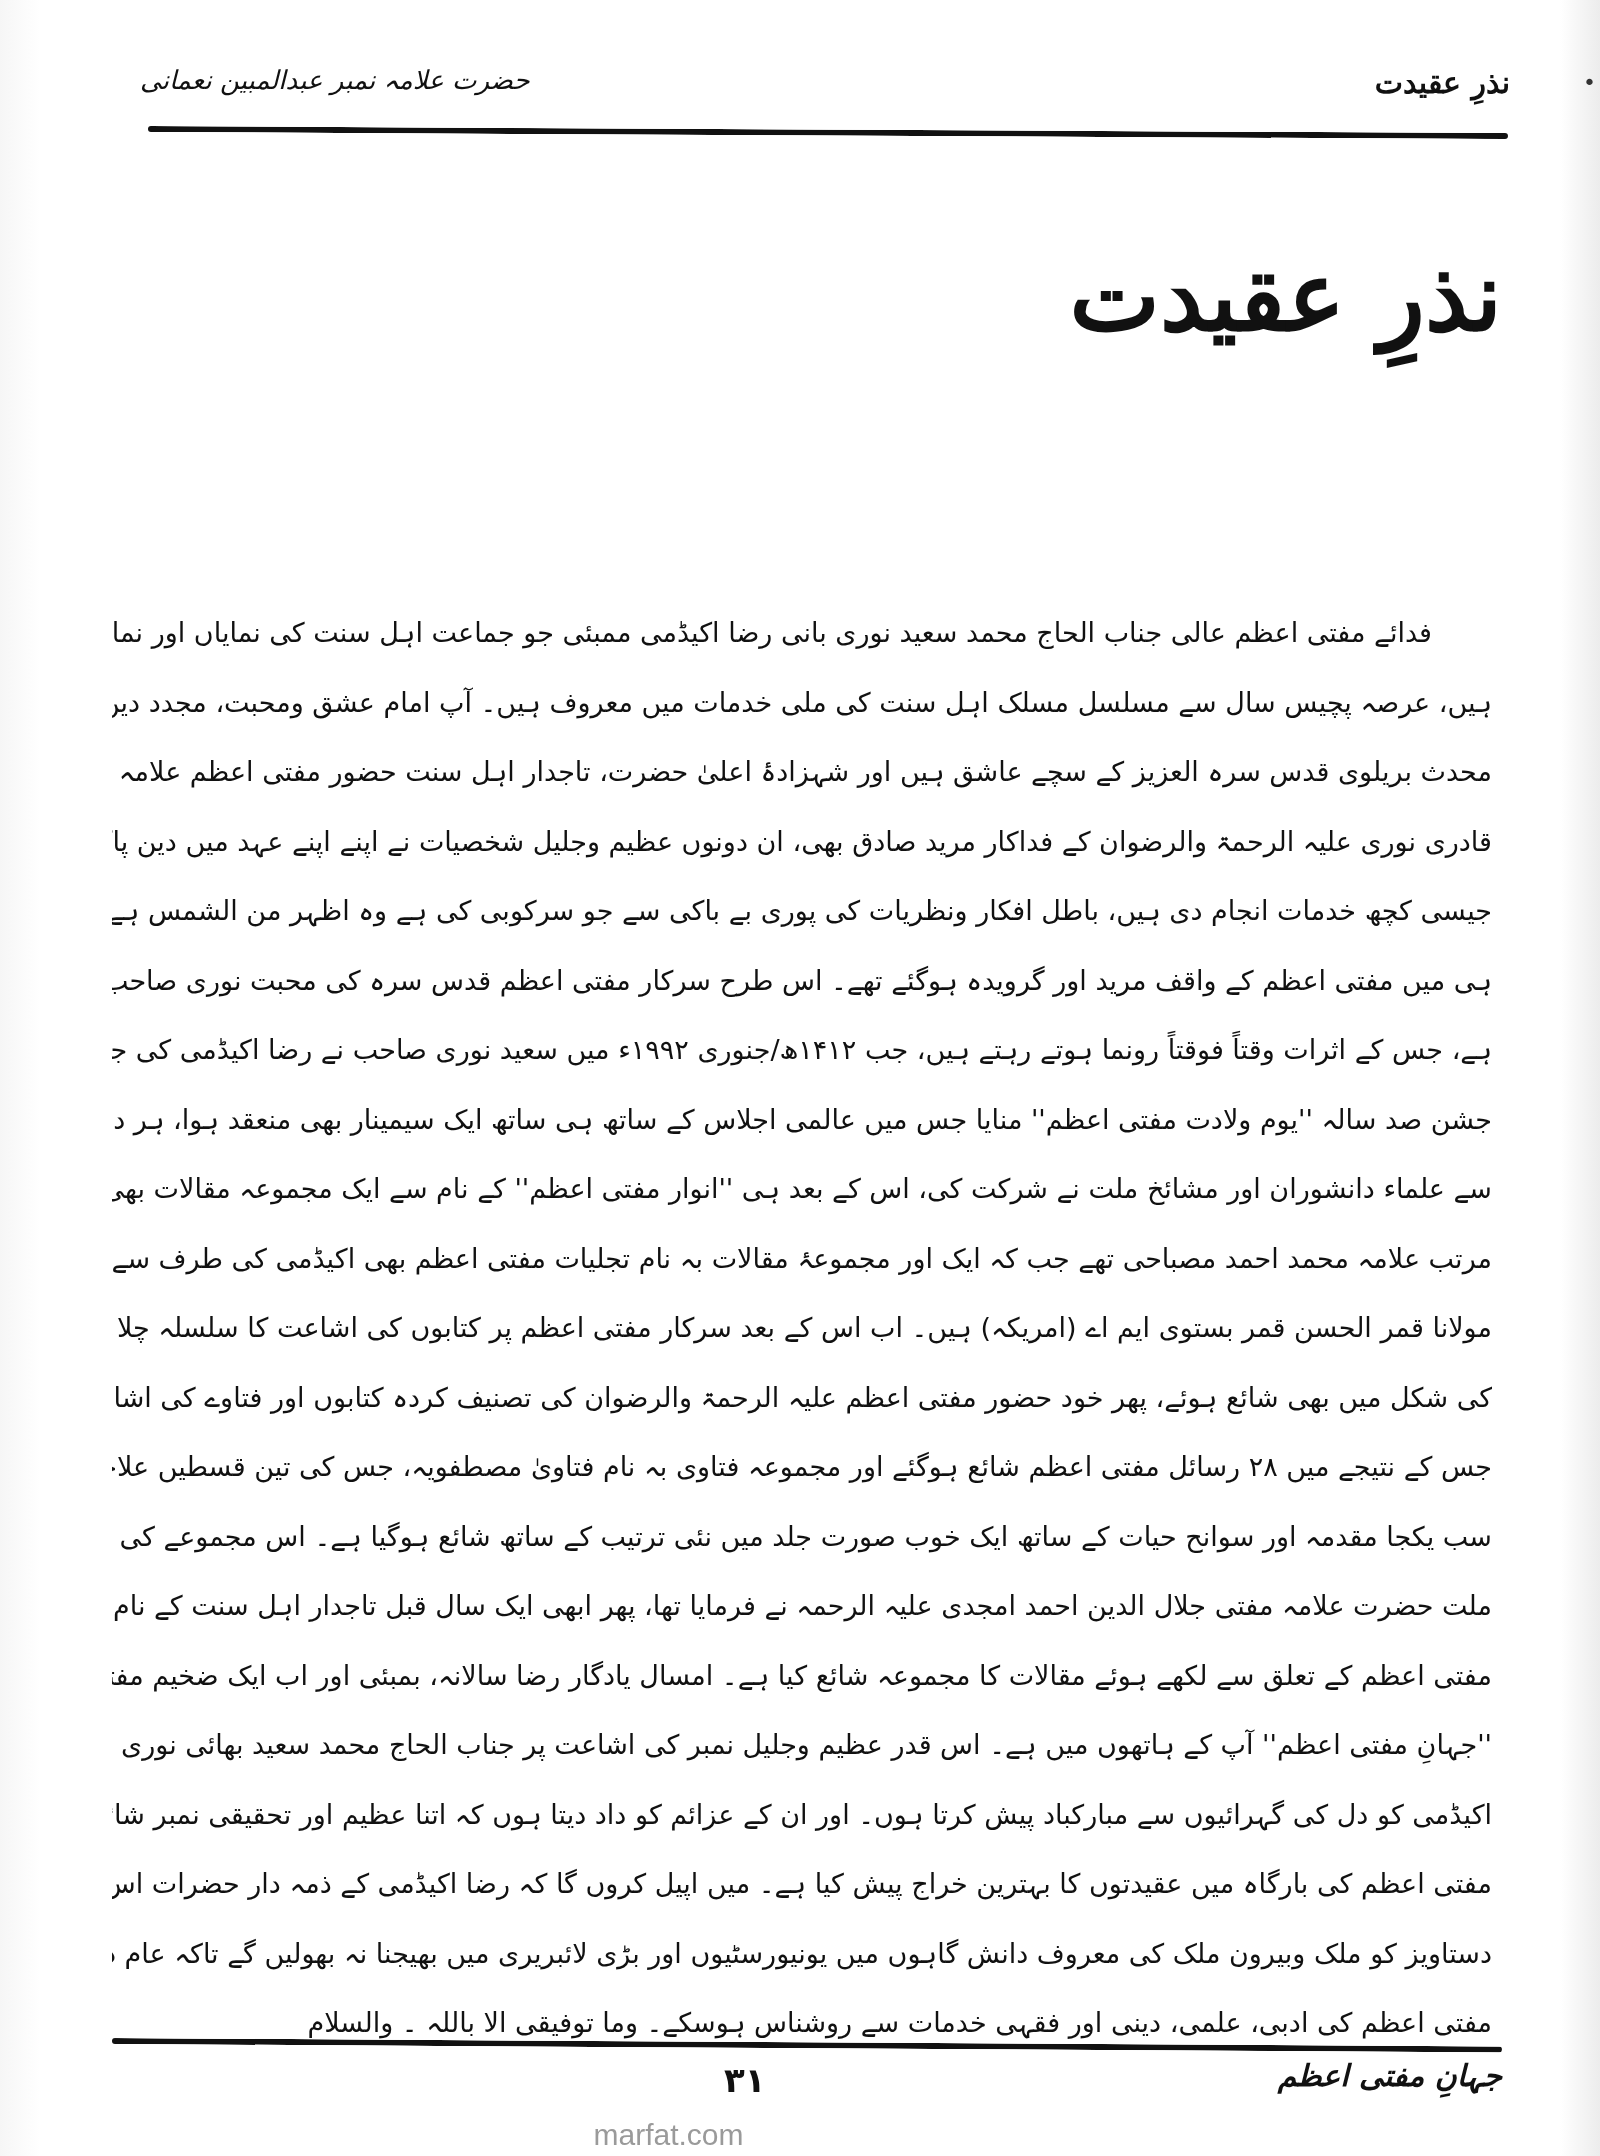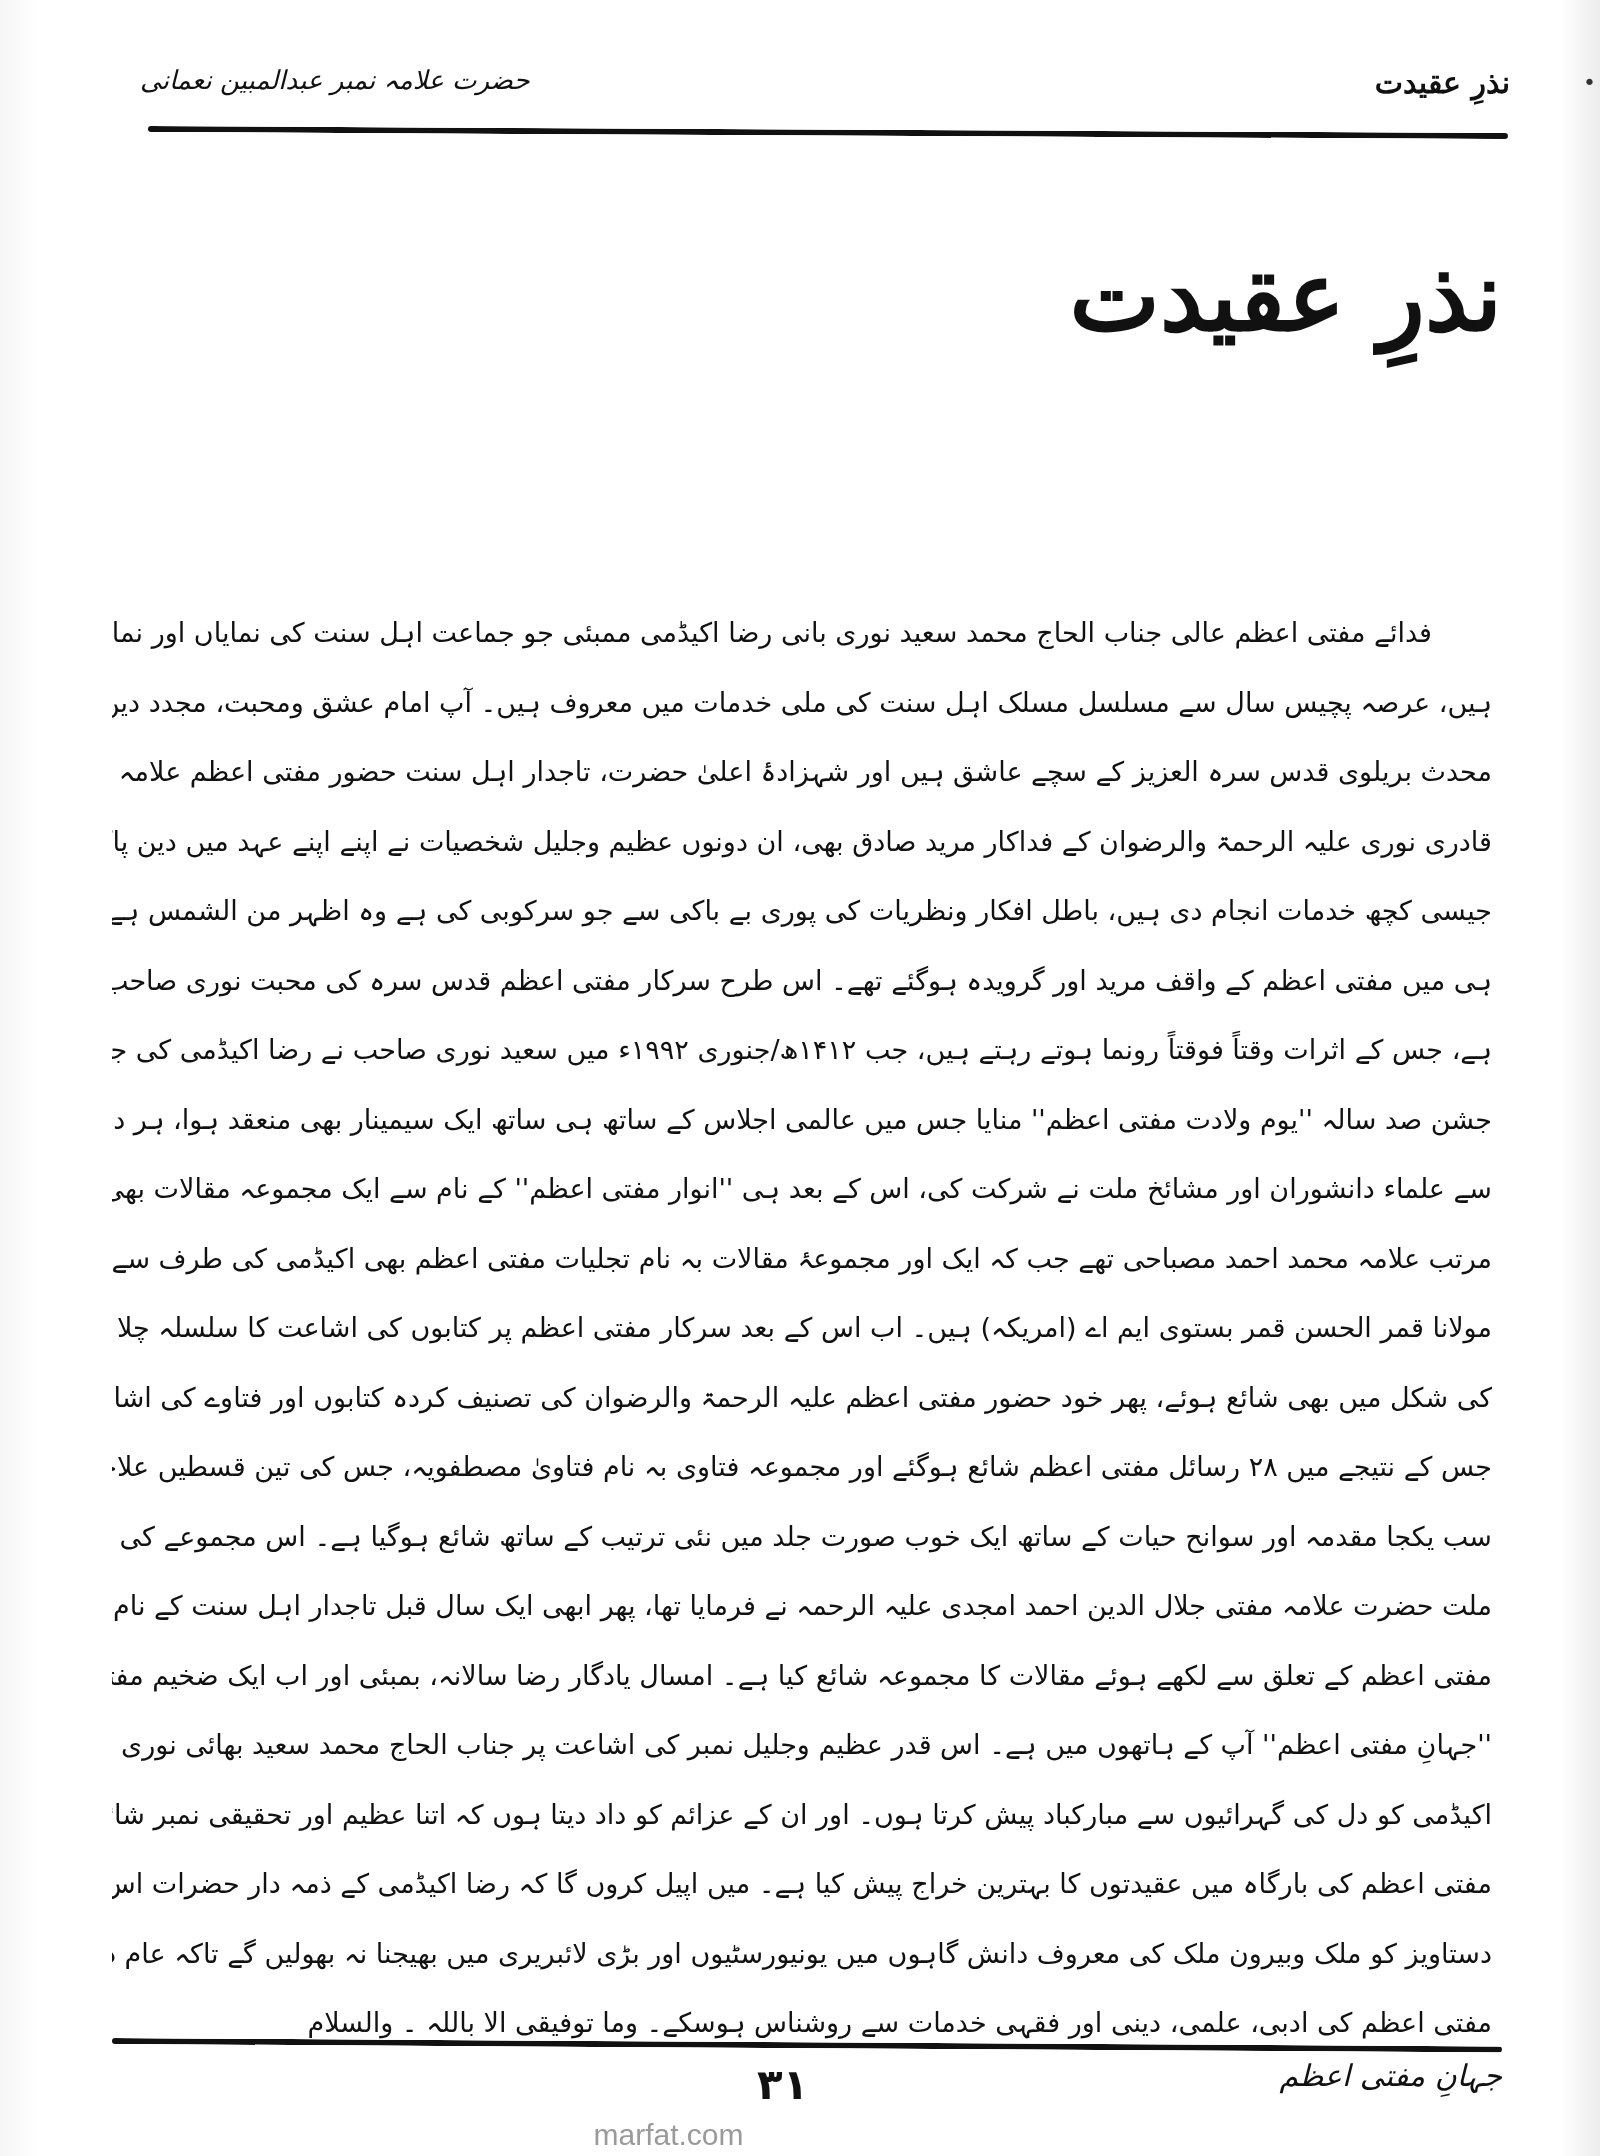--- a/index.html
+++ b/index.html
@@ -112,33 +112,33 @@
       width: 1390px;
       height: 0;
       border-top: 6px solid #111;
       transform: rotate(0.35deg);
       transform-origin: left center;
       border-radius: 3px;
     }
     .page-number {
       position: absolute;
       top: 2060px;
-      left: 757px;
-      font-size: 42px;
+      left: 724px;
+      font-size: 34px;
       font-weight: bold;
       direction: rtl;
       text-align: center;
     }
     .book-title {
       position: absolute;
       top: 2058px;
       right: 98px;
       font-size: 30px;
       font-style: italic;
-      font-weight: normal;
+      font-weight: bold;
       direction: rtl;
       font-family: "DejaVu Serif", serif;
     }
     .watermark {
       position: absolute;
       top: 2118px;
       left: 0; width: 1337px;
       text-align: center;
       font-size: 30px;
       color: #9a9a9a;

